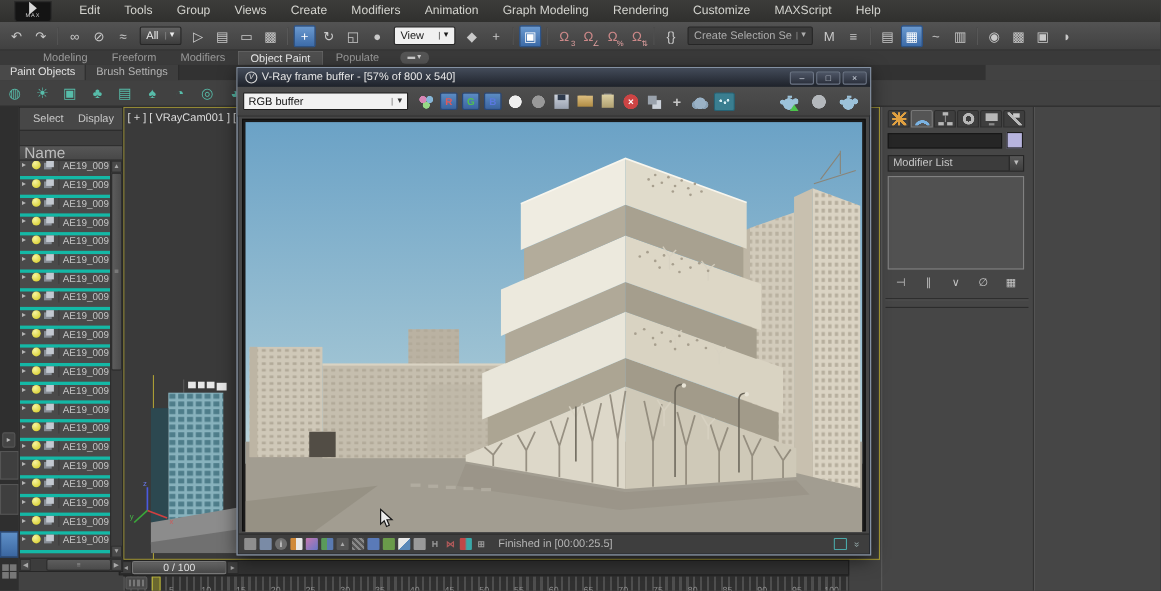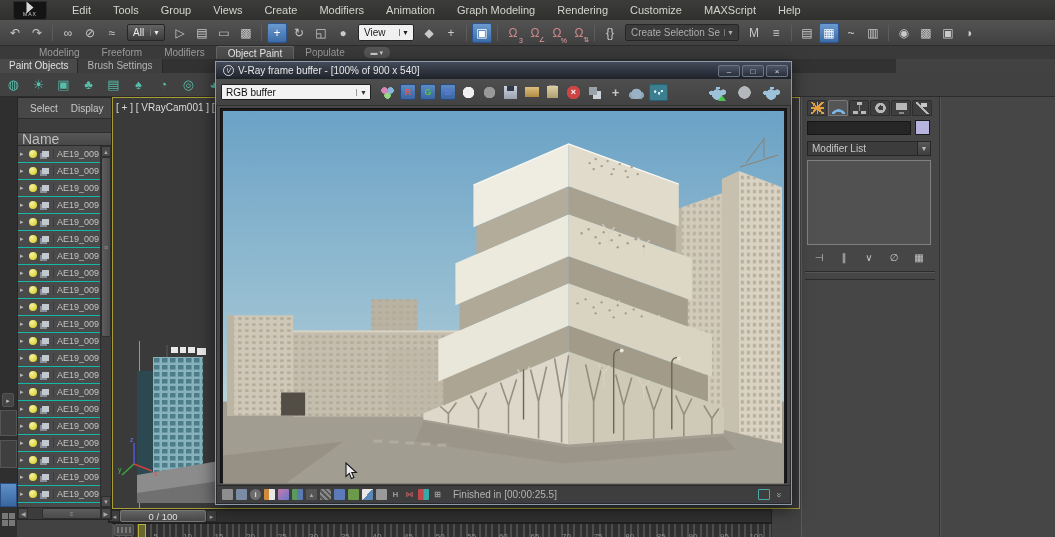--- a/index.html
+++ b/index.html
@@ -60,21 +60,21 @@
   .vp-axis{position:absolute;left:4px;top:336px}
 
   
   .explorer{position:absolute;left:17px;top:97px;width:95px;height:423px;background:#474747;border:1px solid #262626;z-index:8;display:flex;flex-direction:column}
   .ex-menus{height:20px;display:flex;align-items:center;gap:13px;padding-left:12px;background:#474747}
   .ex-menu{font-size:10px;color:#c9c9c9}
   .ex-tools{height:15px;background:#3d3d3d;border-top:1px solid #2c2c2c;border-bottom:1px solid #2c2c2c}
   .ex-header{height:13px;background:linear-gradient(#565656,#484848);border-bottom:1px solid #2a2a2a;font-size:14px;color:#bdbdbd;padding-left:4px;line-height:13px;position:relative}
   .ex-body{flex:1;display:flex;overflow:hidden}
   .ex-list{flex:1;background:#4a4a4a;overflow:hidden}
-  .ex-row{height:17px;display:flex;align-items:center;border-bottom:1px solid #14b8a6;padding-left:2px}
+  .ex-row{height:17px;display:flex;align-items:flex-start;border-bottom:3px solid #14b8a6;padding-left:2px}
   .ex-arrow{font-size:7px;color:#b5b5b5;width:8px}
   .ex-bulb{width:8px;height:8px;border-radius:50%;background:radial-gradient(circle at 35% 30%,#f6f3a0,#ddd541 70%,#a8a22e);margin:0 3px 0 1px;flex:none}
   .ex-stack{width:7px;height:6px;background:#c2c8d0;box-shadow:-2px 2px 0 #878d95;margin:0 4px 0 2px;flex:none}
   .ex-name{font-size:9px;color:#c3c3c3;border-left:1px solid #3c3c3c;padding-left:3px;white-space:nowrap;overflow:hidden}
   .ex-vscroll{width:11px;background:#3c3c3c;border-left:1px solid #2c2c2c;display:flex;flex-direction:column;align-items:stretch}
   .ex-sbtn{height:11px;background:#4a4a4a;border:1px solid #2e2e2e;color:#a8a8a8;font-size:6px;text-align:center;line-height:10px}
   .ex-thumb{height:180px;background:linear-gradient(90deg,#5d5d5d,#4c4c4c);border:1px solid #2e2e2e;border-radius:2px;color:#999;font-size:7px;display:flex;align-items:center;justify-content:center}
   .ex-hscroll{height:12px;background:#3c3c3c;border-top:1px solid #2a2a2a;display:flex}
   .ex-hbtn{width:11px;height:100%;background:#4a4a4a;border:1px solid #2e2e2e;color:#a8a8a8;font-size:6px;text-align:center;line-height:10px}
   .ex-hthumb{width:62px;margin-left:14px;background:linear-gradient(#5d5d5d,#4a4a4a);border:1px solid #2e2e2e;border-radius:2px;color:#999;font-size:6px;text-align:center;line-height:10px}
@@ -601,21 +601,21 @@
     <span class="ex-hbtn">◀</span>
     <span class="ex-hthumb">≡</span>
     <span style="flex:1"></span>
     <span class="ex-hbtn">▶</span>
   </div>
 </div>
 
 <div class="vfb">
   <div class="vfb-title">
     <span class="vfb-logo">V</span>
-    <span class="vfb-ttext">V-Ray frame buffer - [100% of 900 x 540]</span>
+    <span class="vfb-ttext">V-Ray frame buffer - [57% of 800 x 540]</span>
     <span style="display:flex">
 
     <span class="winbtn">–</span>
         <span class="winbtn">□</span>
         <span class="winbtn">×</span>
       </span>
   </div>
   <div class="vfb-toolbar">
     <span class="vfb-dd">
         <span>RGB buffer</span>

